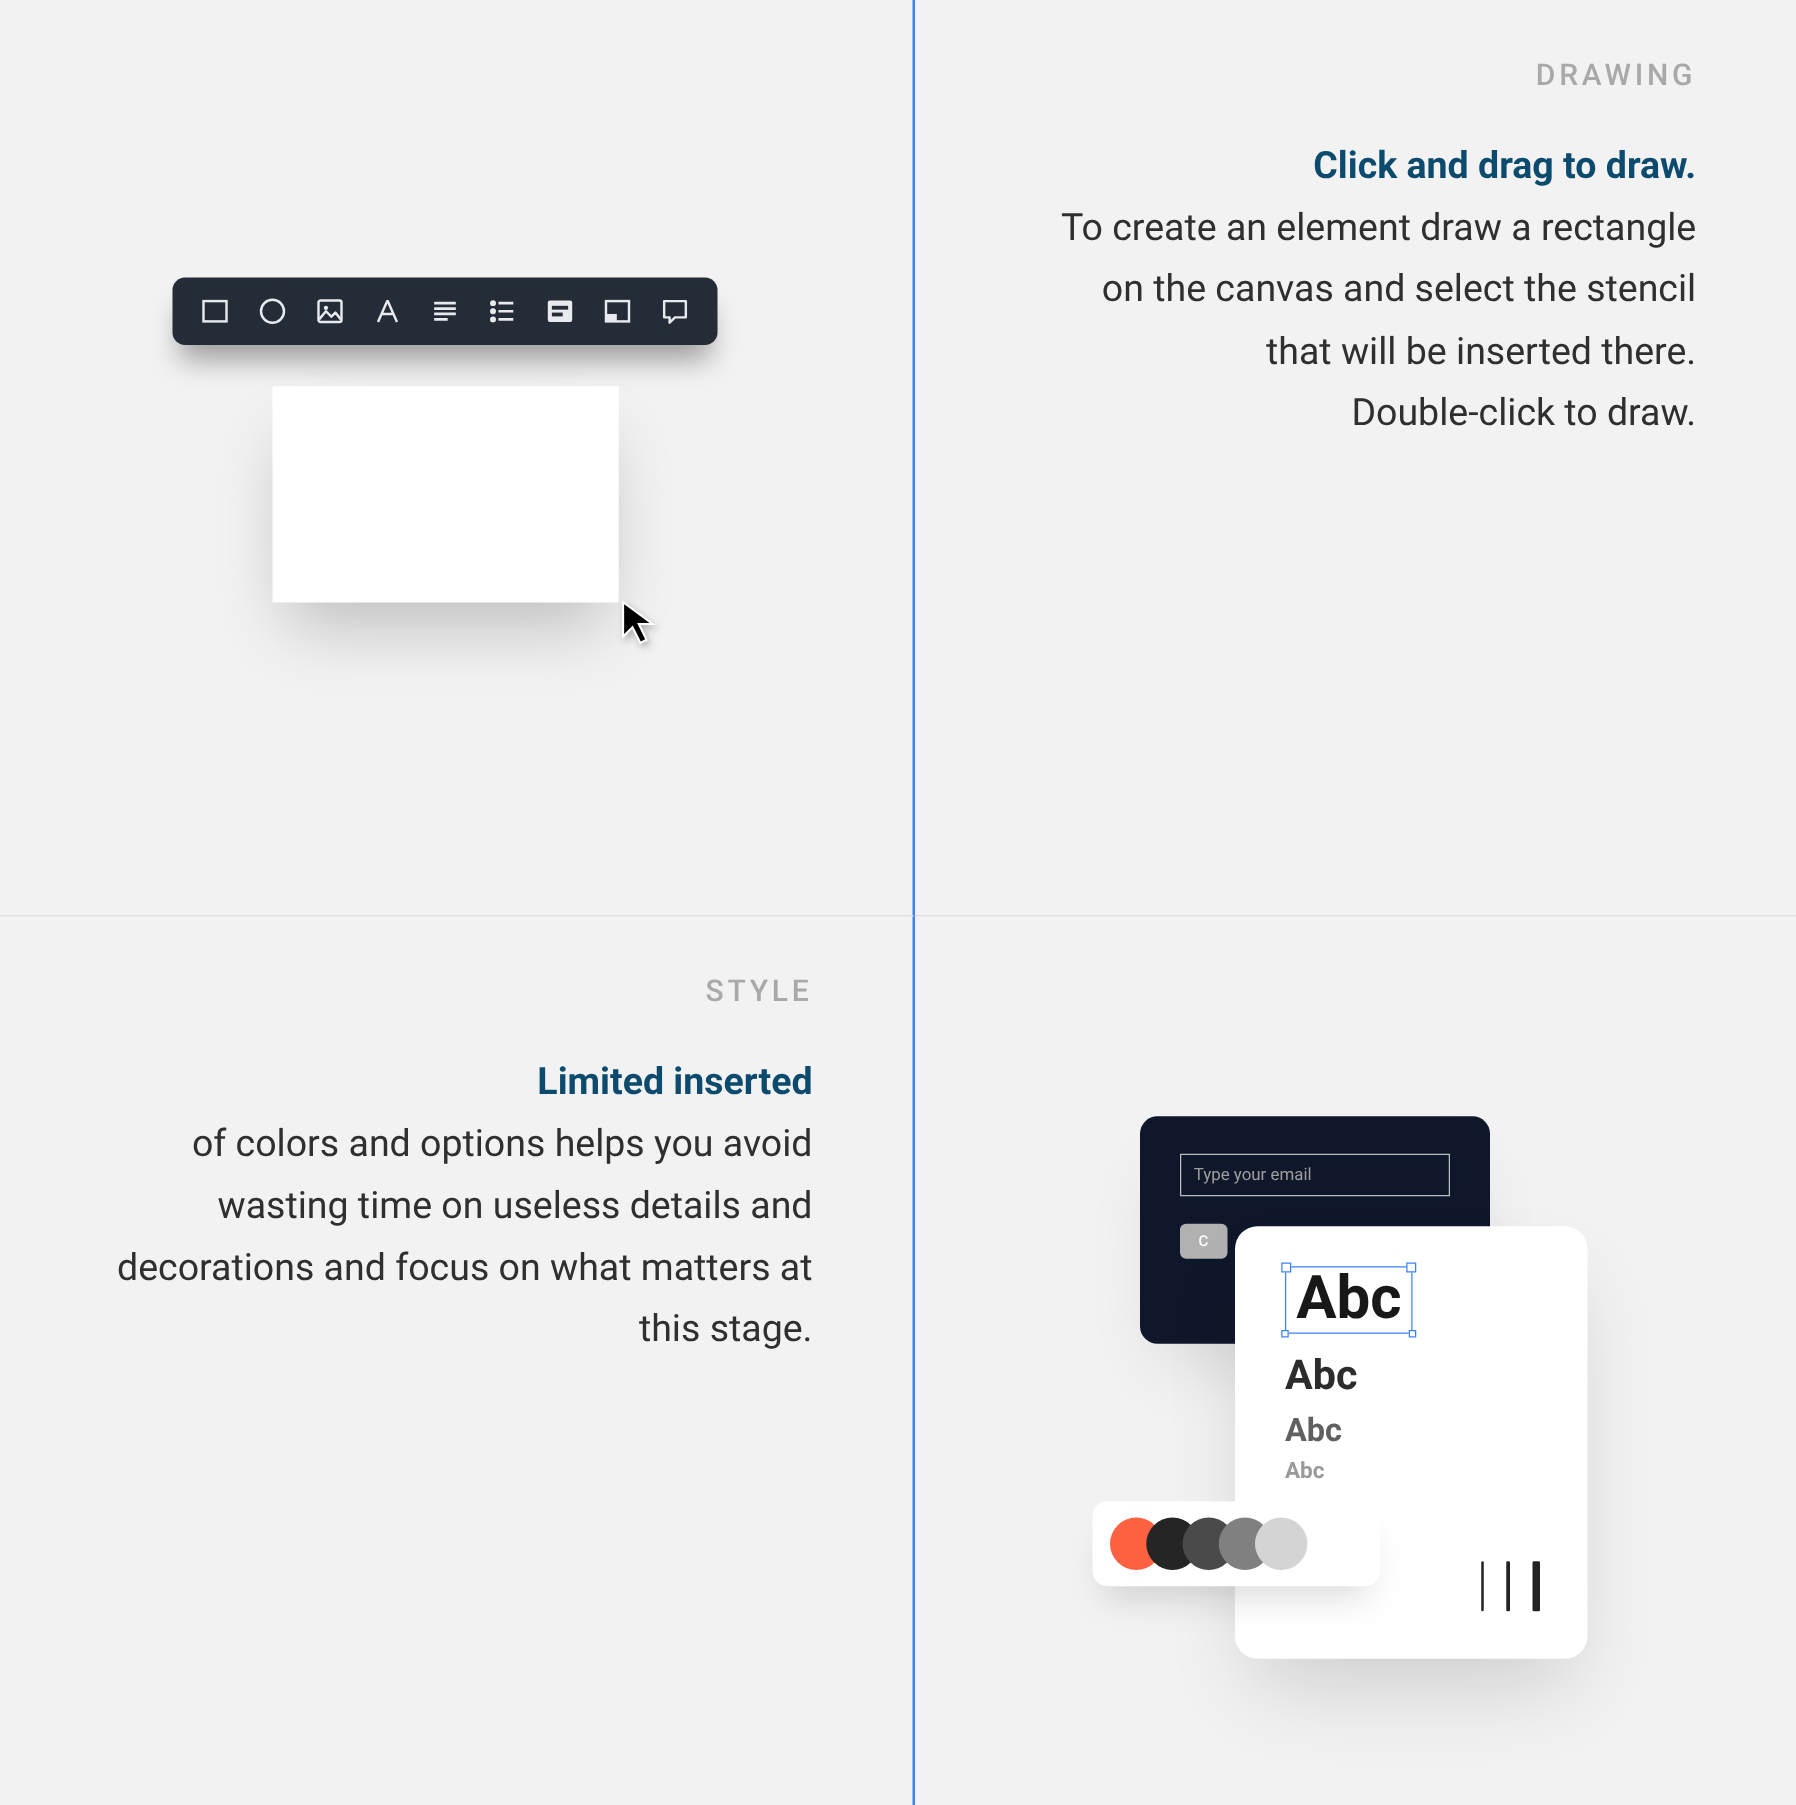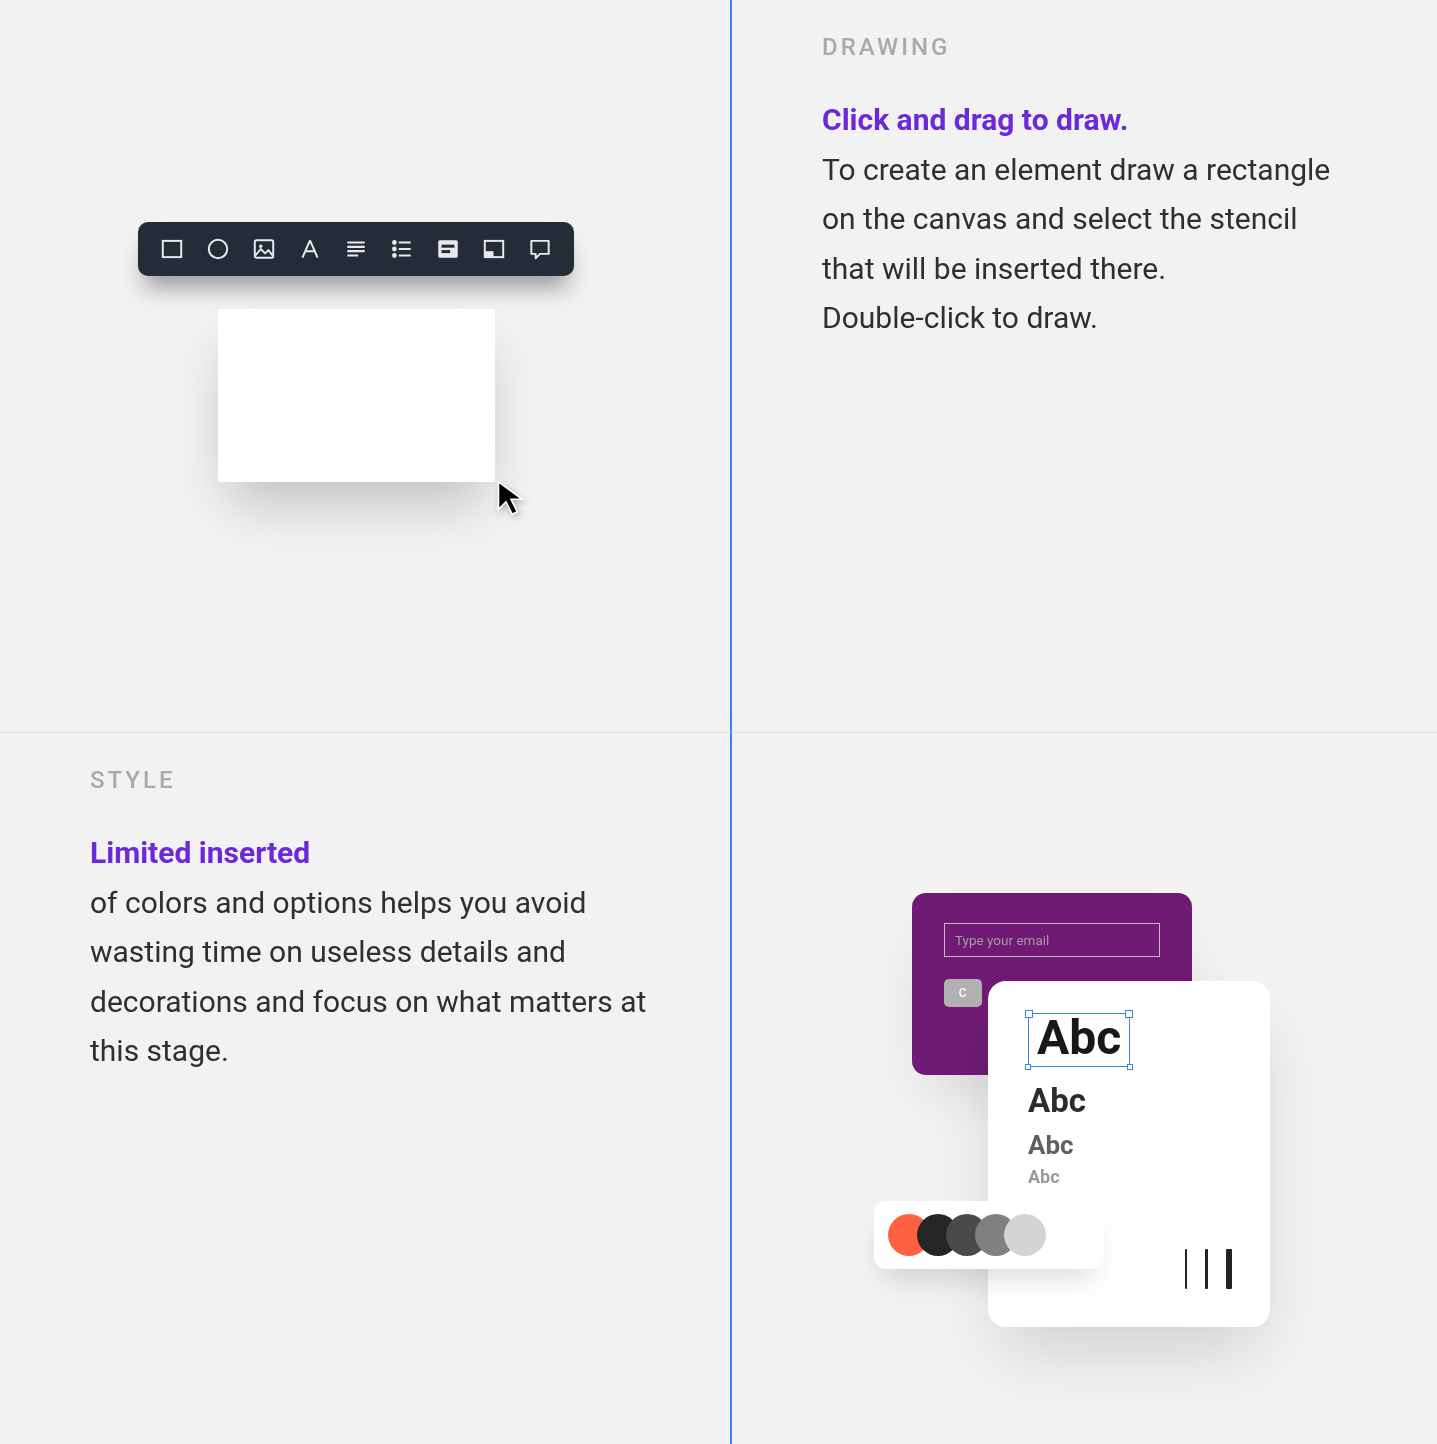--- a/index.html
+++ b/index.html
@@ -21,36 +21,37 @@
   .cell {
     border-right: 2px solid #3b82f6;
     border-bottom: 1px solid #dedede;
     position: relative;
   }
   .cell:nth-child(2), .cell:nth-child(4) { border-right: none; }
   .cell:nth-child(3), .cell:nth-child(4) { border-bottom: none; }
 
   
   .text-panel {
-    padding: 33px 80px 0 90px;
+    padding: 46px 80px 0 90px;
+    text-align: right;
   }
   .kicker {
     font-size: 24px;
     letter-spacing: 3px;
     color: #a9a9a9;
     font-weight: 500;
     margin-bottom: 34px;
   }
   .body-text {
     font-size: 30px;
     line-height: 1.65;
     color: #2f2f2f;
   }
   .body-text strong {
-    color: #6d28d9;
+    color: #0c4a6e;
     font-weight: 700;
   }
 
   
   .drawing-demo {
     position: absolute;
     left: 138px;
     top: 222px;
   }
   .toolbar {
@@ -87,21 +88,21 @@
   
   .style-demo {
     position: absolute;
     left: 180px; top: 160px;
     width: 560px; height: 450px;
   }
   .card-back {
     position: absolute;
     left: 0; top: 0;
     width: 280px; height: 182px;
-    background: #701a75;
+    background: #0f172a;
     border-radius: 14px;
     box-shadow: 0 30px 60px -18px rgba(0,0,0,.12);
     padding: 30px 32px;
   }
   .email-field {
     width: 100%;
     height: 34px;
     border: 1.5px solid #bdbdbd;
     font-size: 13.5px;
     color: #9e9e9e;

